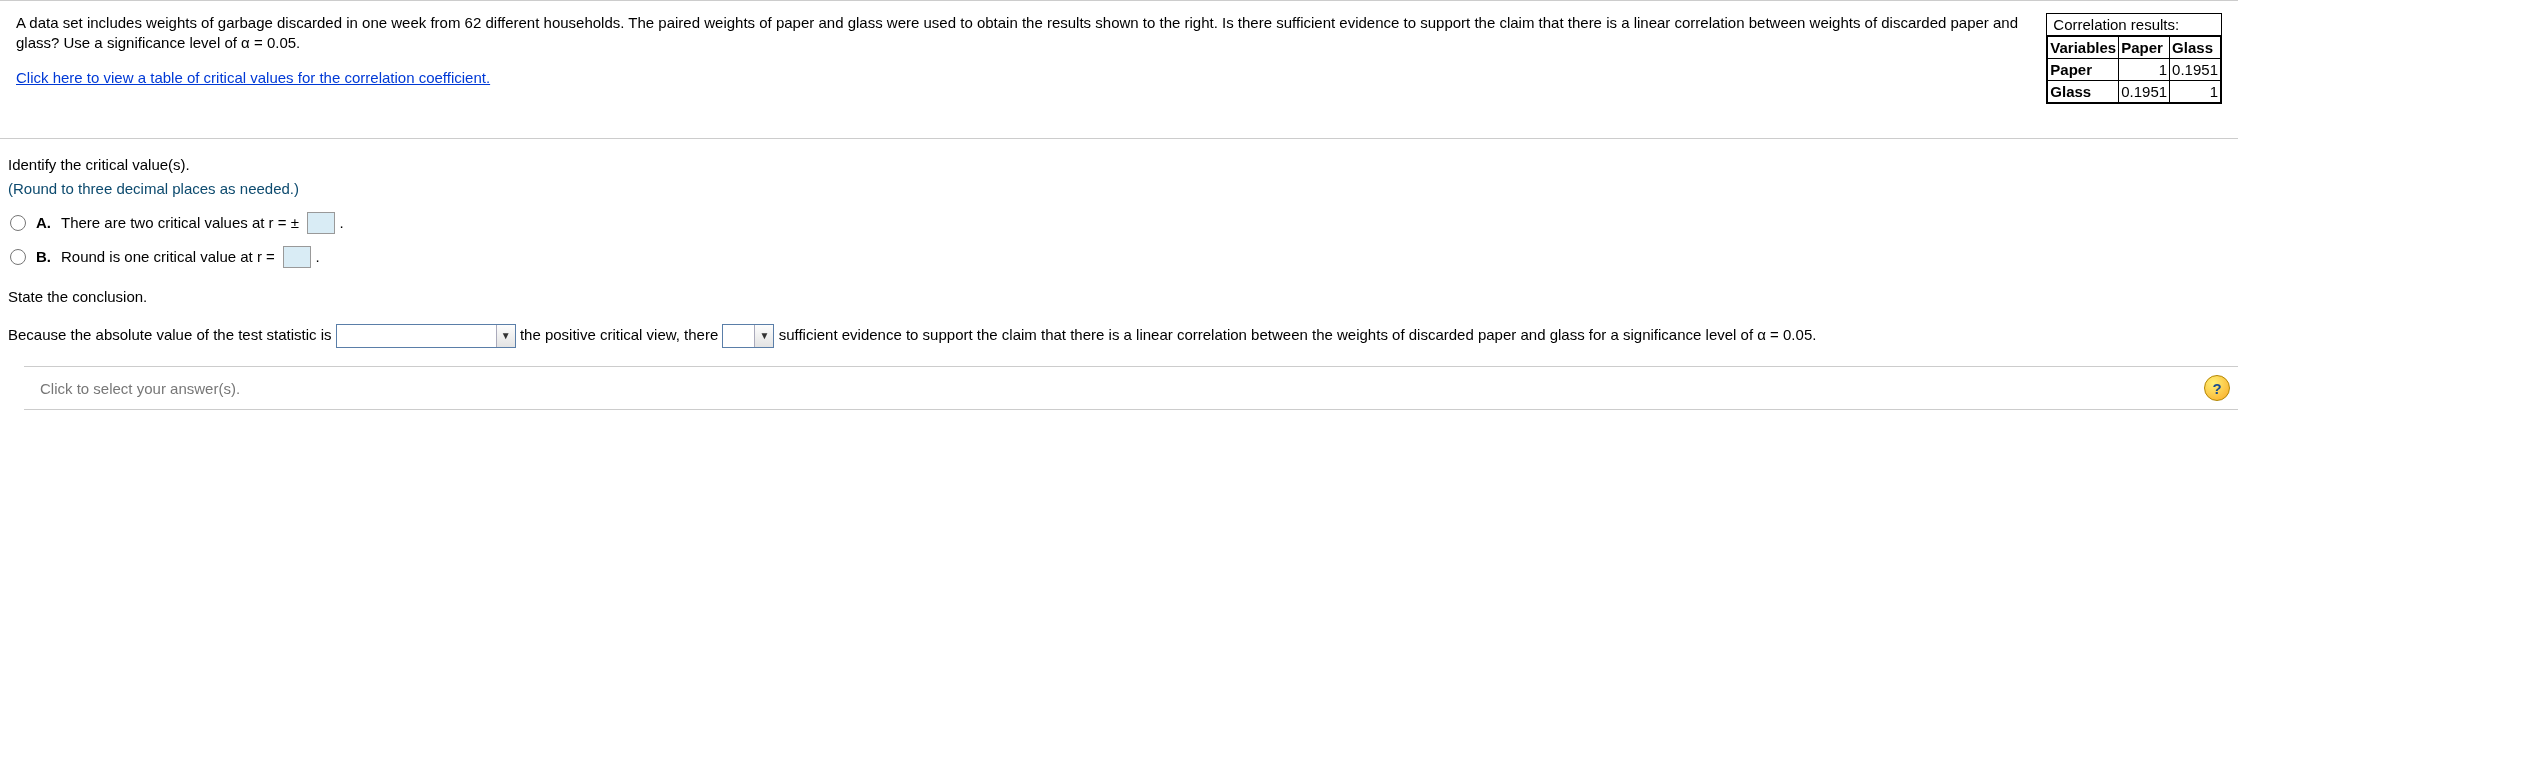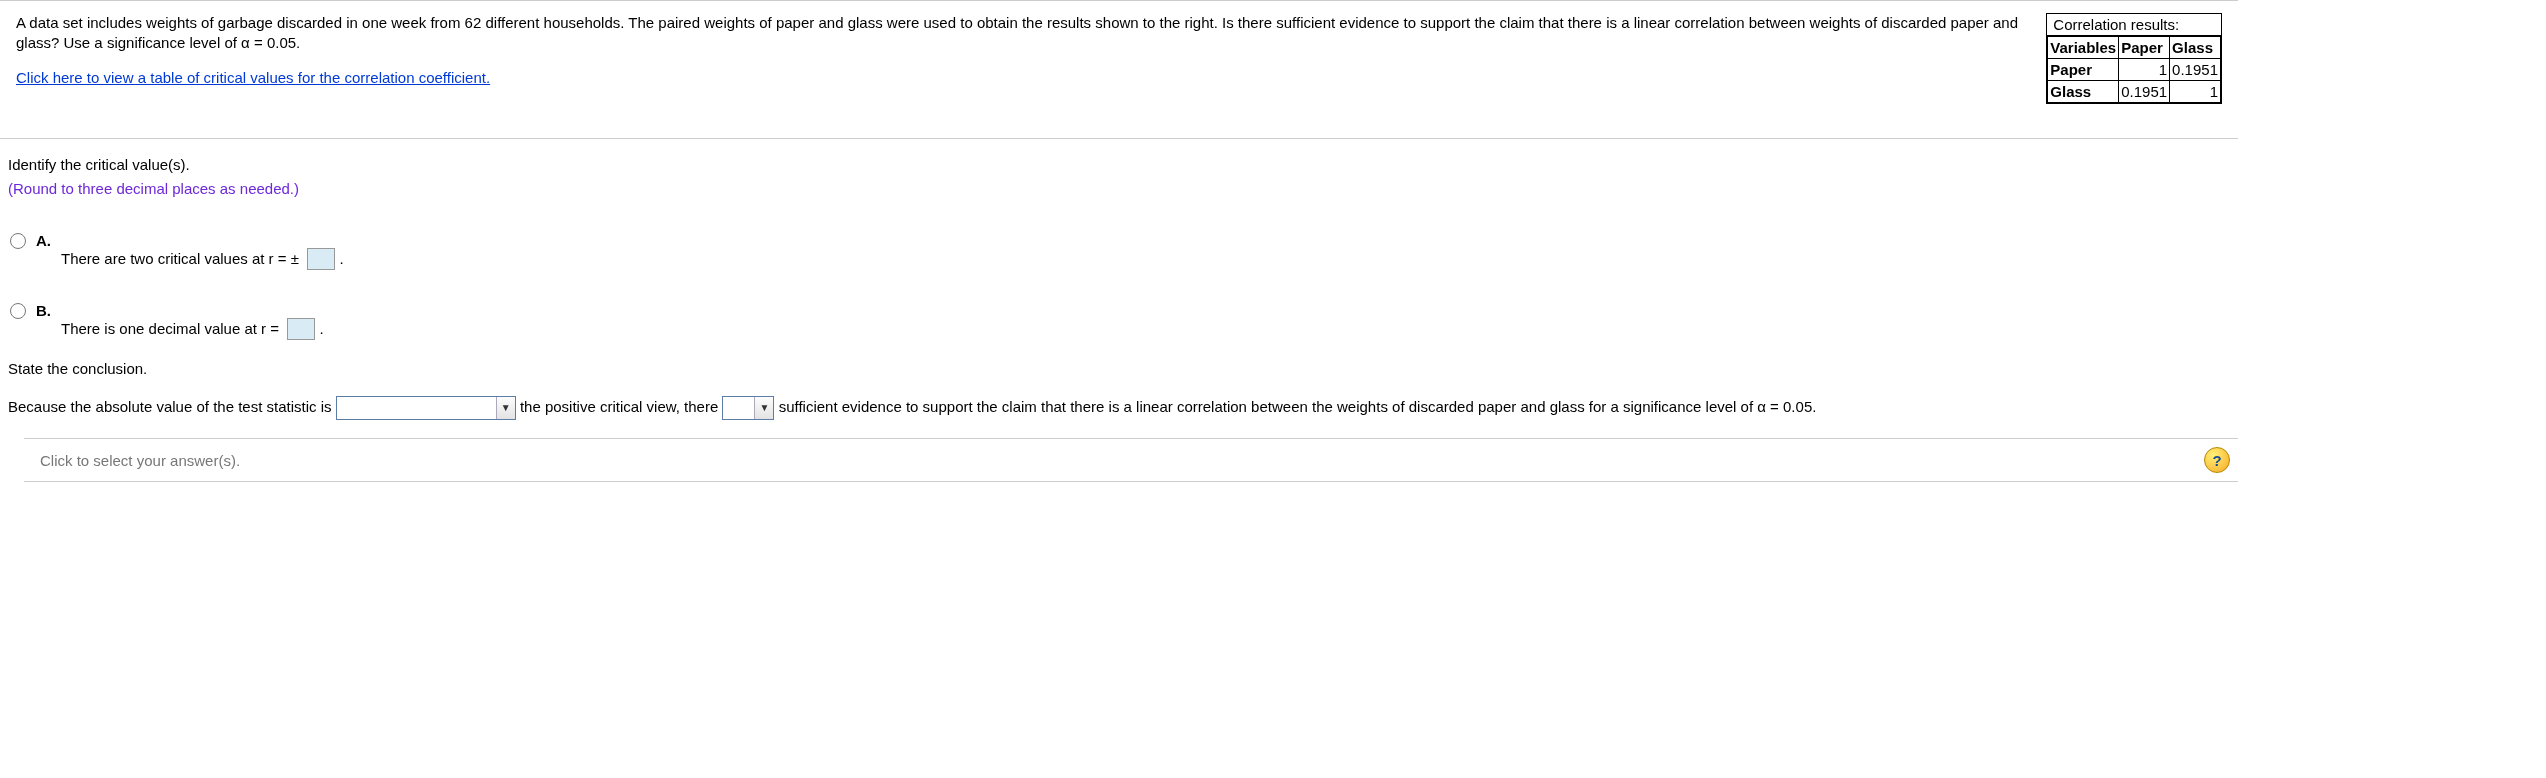--- a/index.html
+++ b/index.html
@@ -55,21 +55,21 @@
   .divider {
     border: none;
     border-top: 1px solid #ccc;
     margin: 24px 0 0 0;
   }
   .question-area {
     padding: 14px 16px 18px 8px;
     line-height: 1.6;
   }
   .instr-blue {
-    color: #6d28d9;
+    color: #0c4a6e;
   }
   .options {
     margin: 10px 0 16px 2px;
   }
   .option-row {
     display: flex;
     align-items: center;
     margin: 10px 0;
   }
   .option-row input[type=radio] {
@@ -137,21 +137,21 @@
     border-radius: 50%;
     background: radial-gradient(circle at 35% 30%, #fff176, #f9a825);
     border: 1px solid #b38600;
     display: flex;
     align-items: center;
     justify-content: center;
     color: #1a4d8f;
     font-weight: bold;
     font-size: 15px;
   }
-  .nowrap { white-space: nowrap; margin-top: 36px; }
+  .nowrap { white-space: nowrap; }
 </style>
 </head>
 <body>
 
 <div class="container">
 
   <div class="top-row">
     <div class="problem-text">
       <span>A data set includes weights of garbage discarded in one week from 62 different households. The paired weights of paper and glass were used to obtain the results shown to the right. Is there sufficient evidence to support the claim that there is a linear correlation between weights of discarded paper and glass? Use a significance level of α = 0.05.</span>
       <div style="height:14px"></div>
@@ -195,21 +195,21 @@
         <span class="opt-letter">A.</span>
         <span class="nowrap">
           <span>There are two critical values at r = ±</span>
           &nbsp;<input class="small-input" type="text" style="">&nbsp;<span>.</span>
         </span>
       </div>
       <div class="option-row">
         <input type="radio" name="cv" style="">
         <span class="opt-letter">B.</span>
         <span class="nowrap">
-          <span>There is one decimal value at r =</span>
+          <span>Round is one critical value at r =</span>
           &nbsp;<input class="small-input" type="text" style="">&nbsp;<span>.</span>
         </span>
       </div>
     </div>
 
     <div class="conclusion">
       <div>State the conclusion.</div>
       <div style="height:14px"></div>
       <div>
         <span>Because the absolute value of the test statistic is</span>

